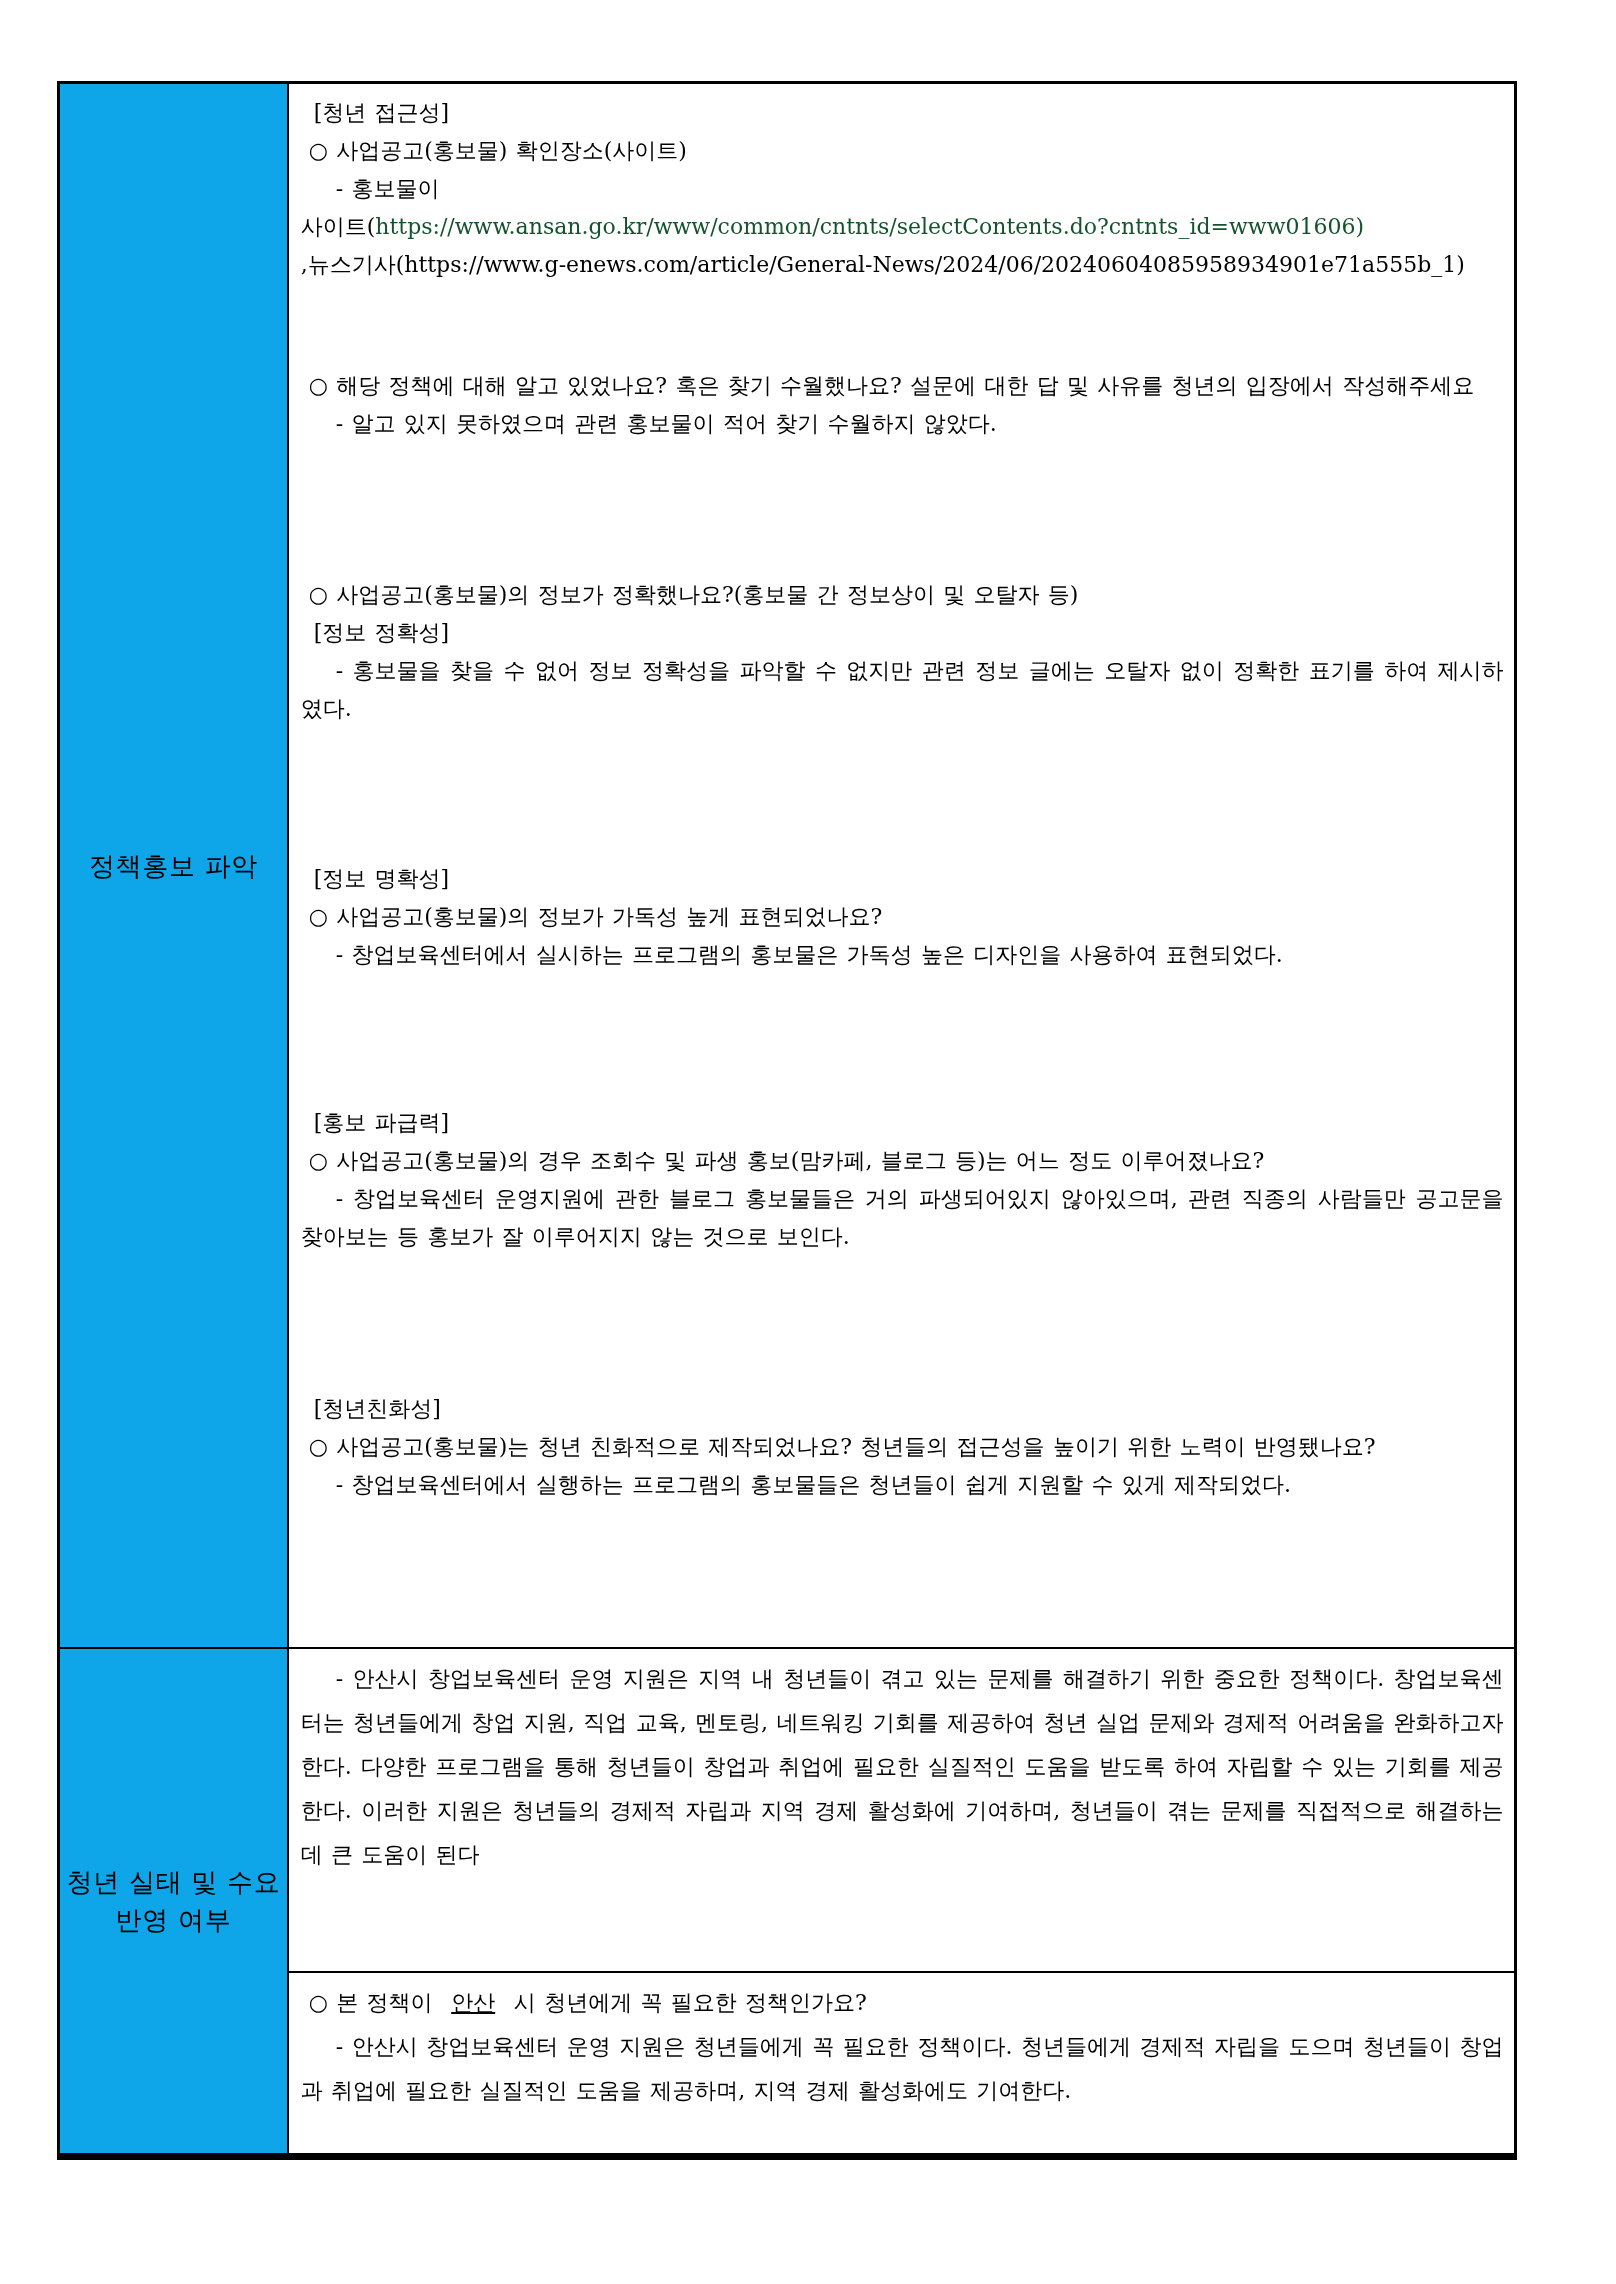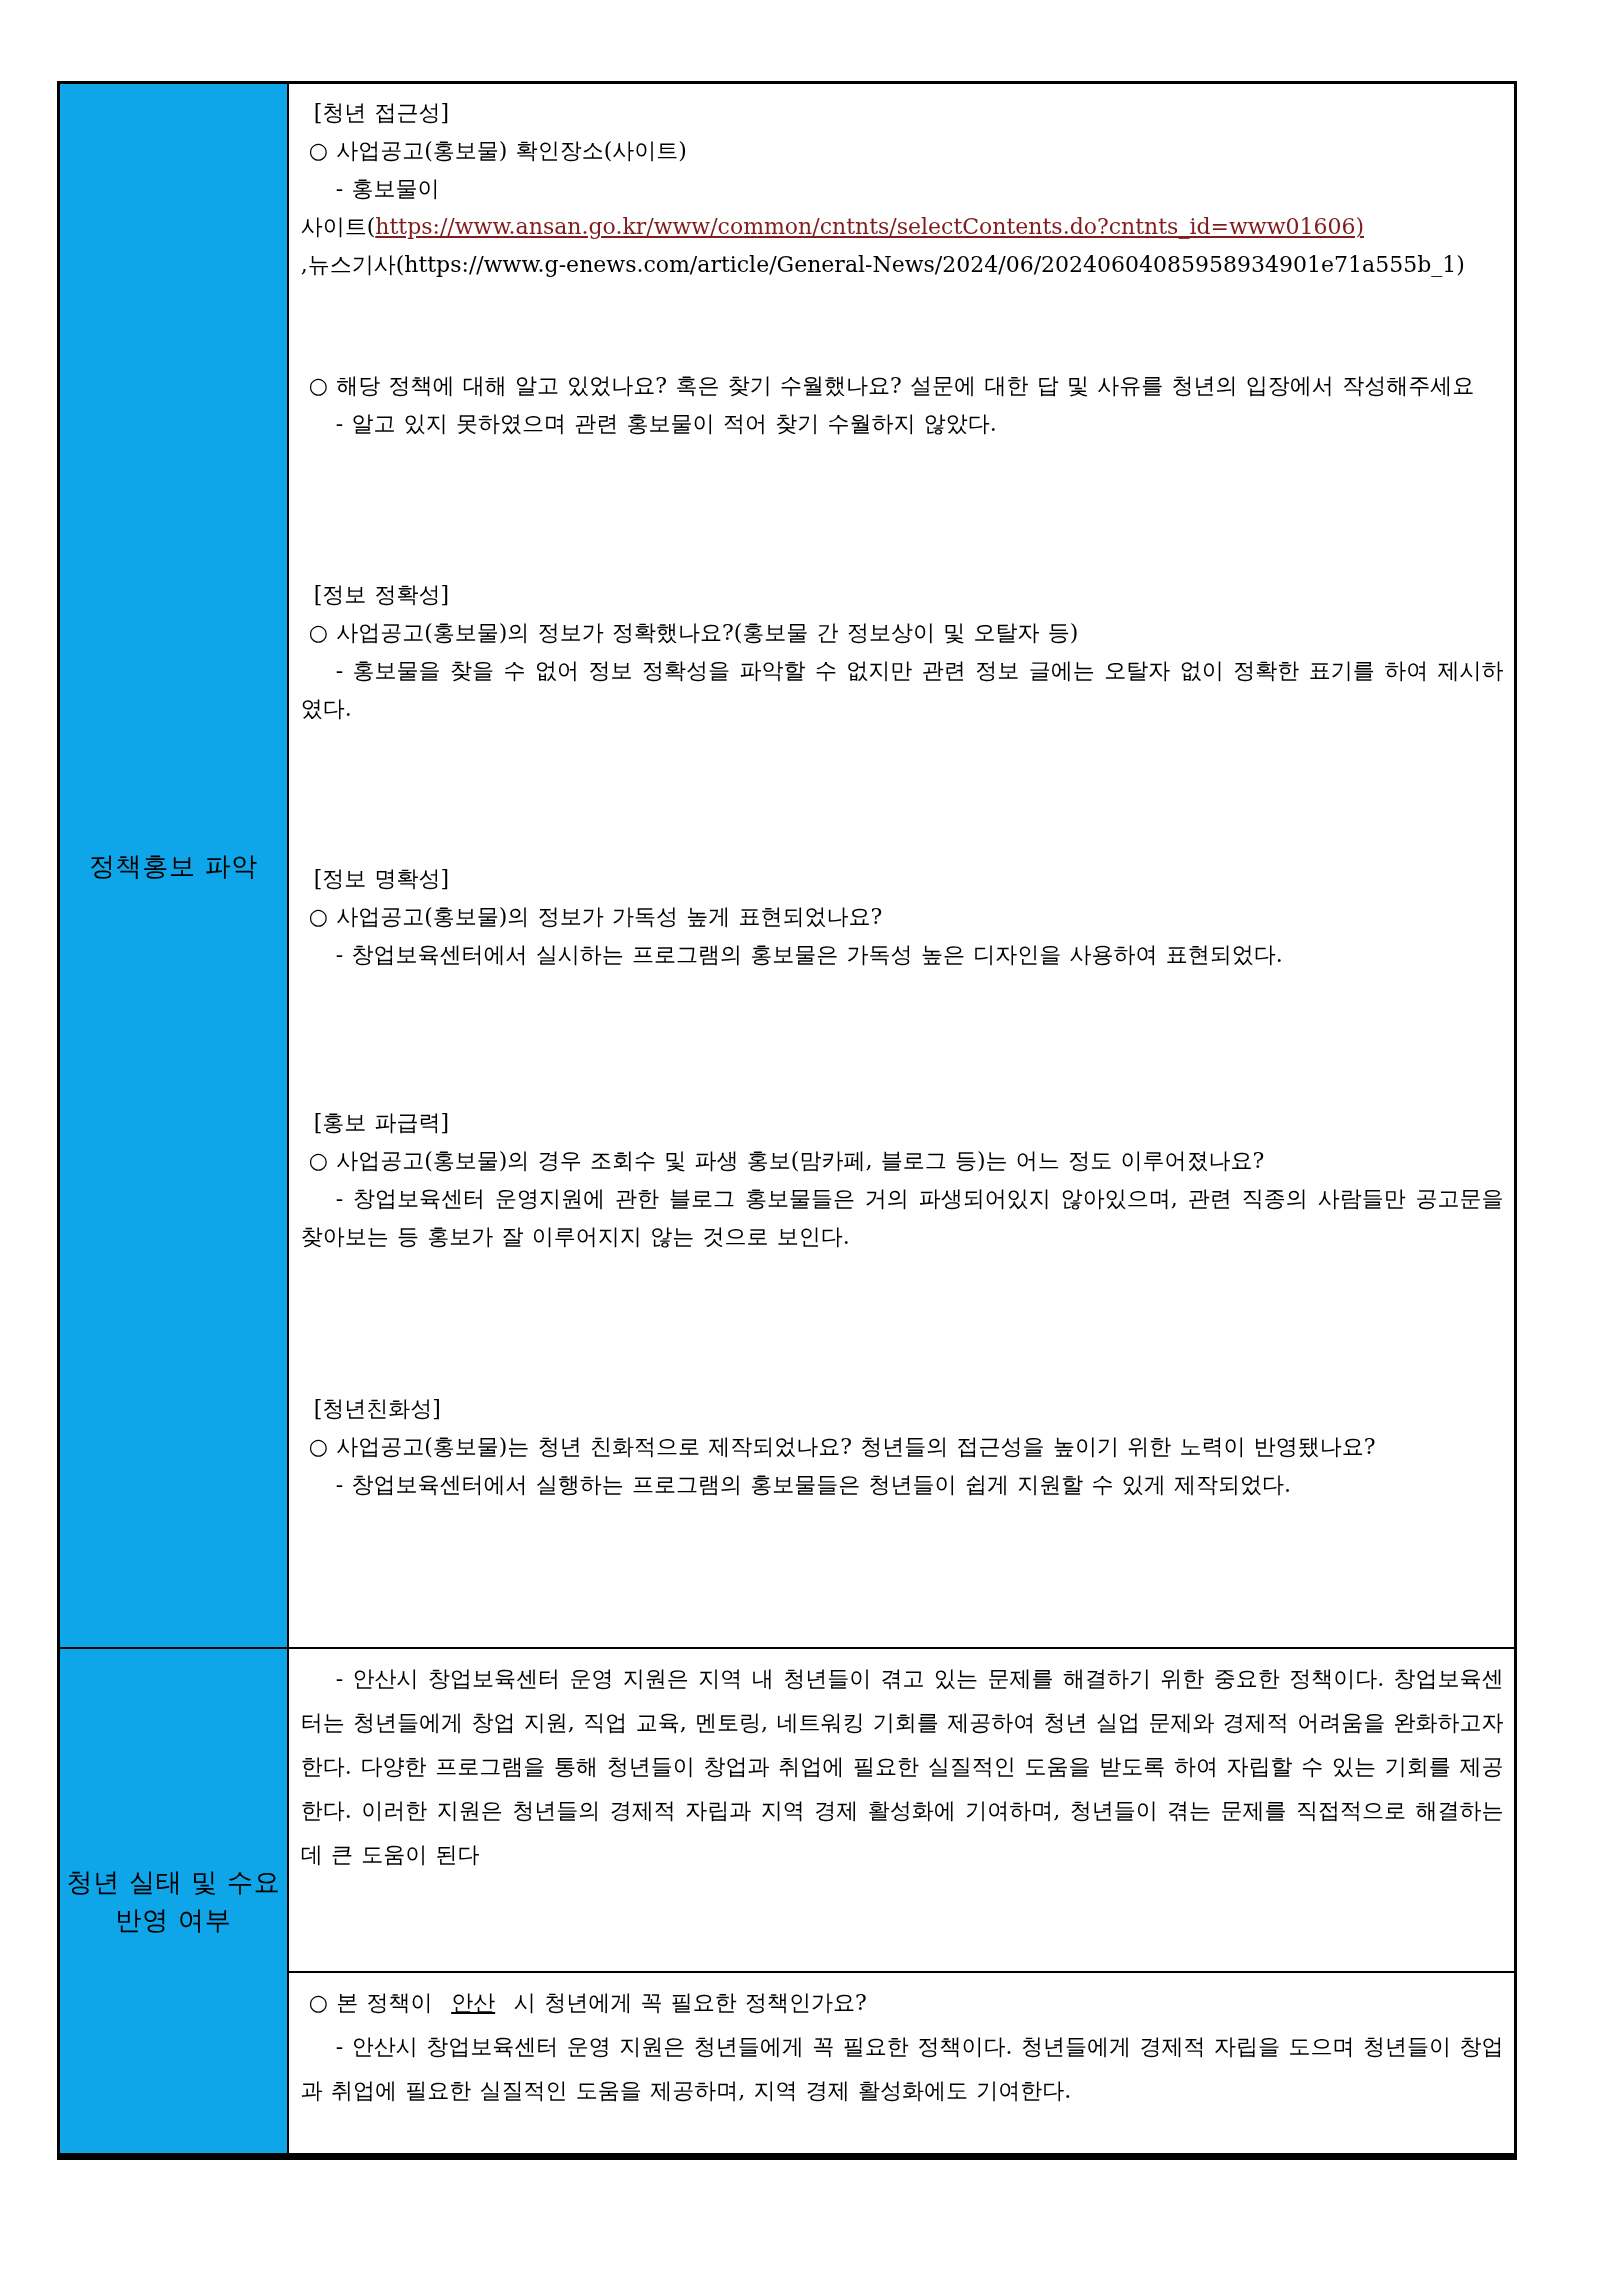--- a/index.html
+++ b/index.html
@@ -82,22 +82,21 @@
   .a-par { text-indent: 35px; }
   .break-all { word-break: break-all; }
 
   .sec-awareness { margin-top: 83px; }
   .sec-accuracy  { margin-top: 133px; }
   .sec-clarity   { margin-top: 132px; }
   .sec-reach     { margin-top: 130px; }
   .sec-friendly  { margin-top: 134px; }
 
   .link {
-    color: #7f1d1d;
-    text-decoration: underline;
+    color: #14532d;
     cursor: pointer;
   }
   .u-blank {
     text-decoration: underline;
     padding: 0 10.4px;
   }
   .q-inline { display: inline; }
 </style>
 </head>
 <body>
@@ -120,22 +119,22 @@
           </div>
           <div class="t break-all">,뉴스기사(https://www.g-enews.com/article/General-News/2024/06/20240604085958934901e71a555b_1)</div>
         </div>
 
         <div class="section sec-awareness">
           <div class="t q-par">○ 해당 정책에 대해 알고 있었나요? 혹은 찾기 수월했나요? 설문에 대한 답 및 사유를 청년의 입장에서 작성해주세요</div>
           <div class="t a-par">- 알고 있지 못하였으며 관련 홍보물이 적어 찾기 수월하지 않았다.</div>
         </div>
 
         <div class="section sec-accuracy">
+          <div class="t q-par">○ 사업공고(홍보물)의 정보가 정확했나요?(홍보물 간 정보상이 및 오탈자 등)</div>
           <div class="t title-par">[정보 정확성]</div>
-          <div class="t q-par">○ 사업공고(홍보물)의 정보가 정확했나요?(홍보물 간 정보상이 및 오탈자 등)</div>
           <div class="t a-par">- 홍보물을 찾을 수 없어 정보 정확성을 파악할 수 없지만 관련 정보 글에는 오탈자 없이 정확한 표기를 하여 제시하였다.</div>
         </div>
 
         <div class="section sec-clarity">
           <div class="t title-par">[정보 명확성]</div>
           <div class="t q-par">○ 사업공고(홍보물)의 정보가 가독성 높게 표현되었나요?</div>
           <div class="t a-par">- 창업보육센터에서 실시하는 프로그램의 홍보물은 가독성 높은 디자인을 사용하여 표현되었다.</div>
         </div>
 
         <div class="section sec-reach">

